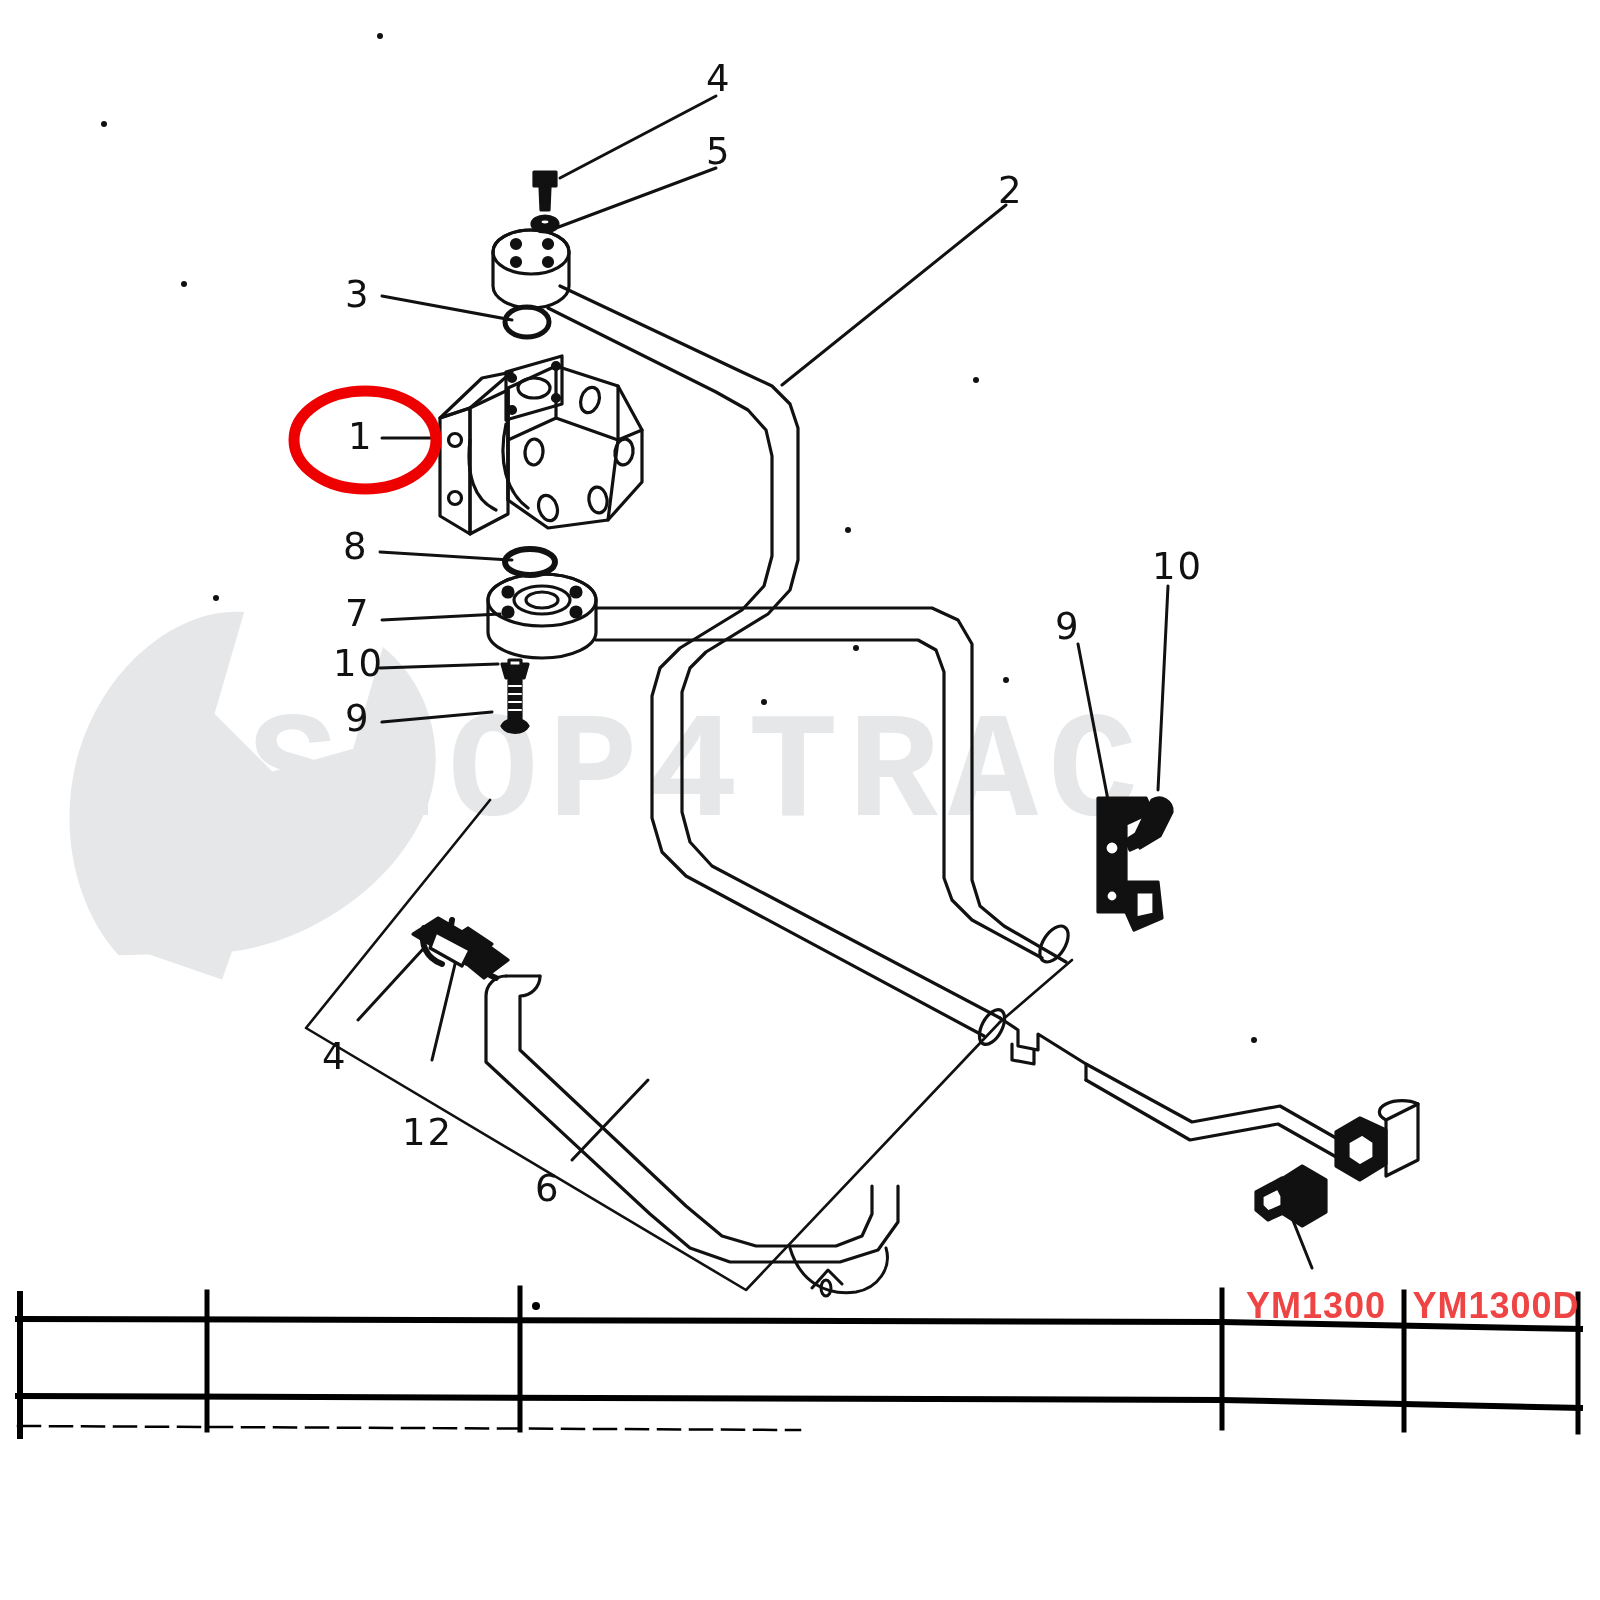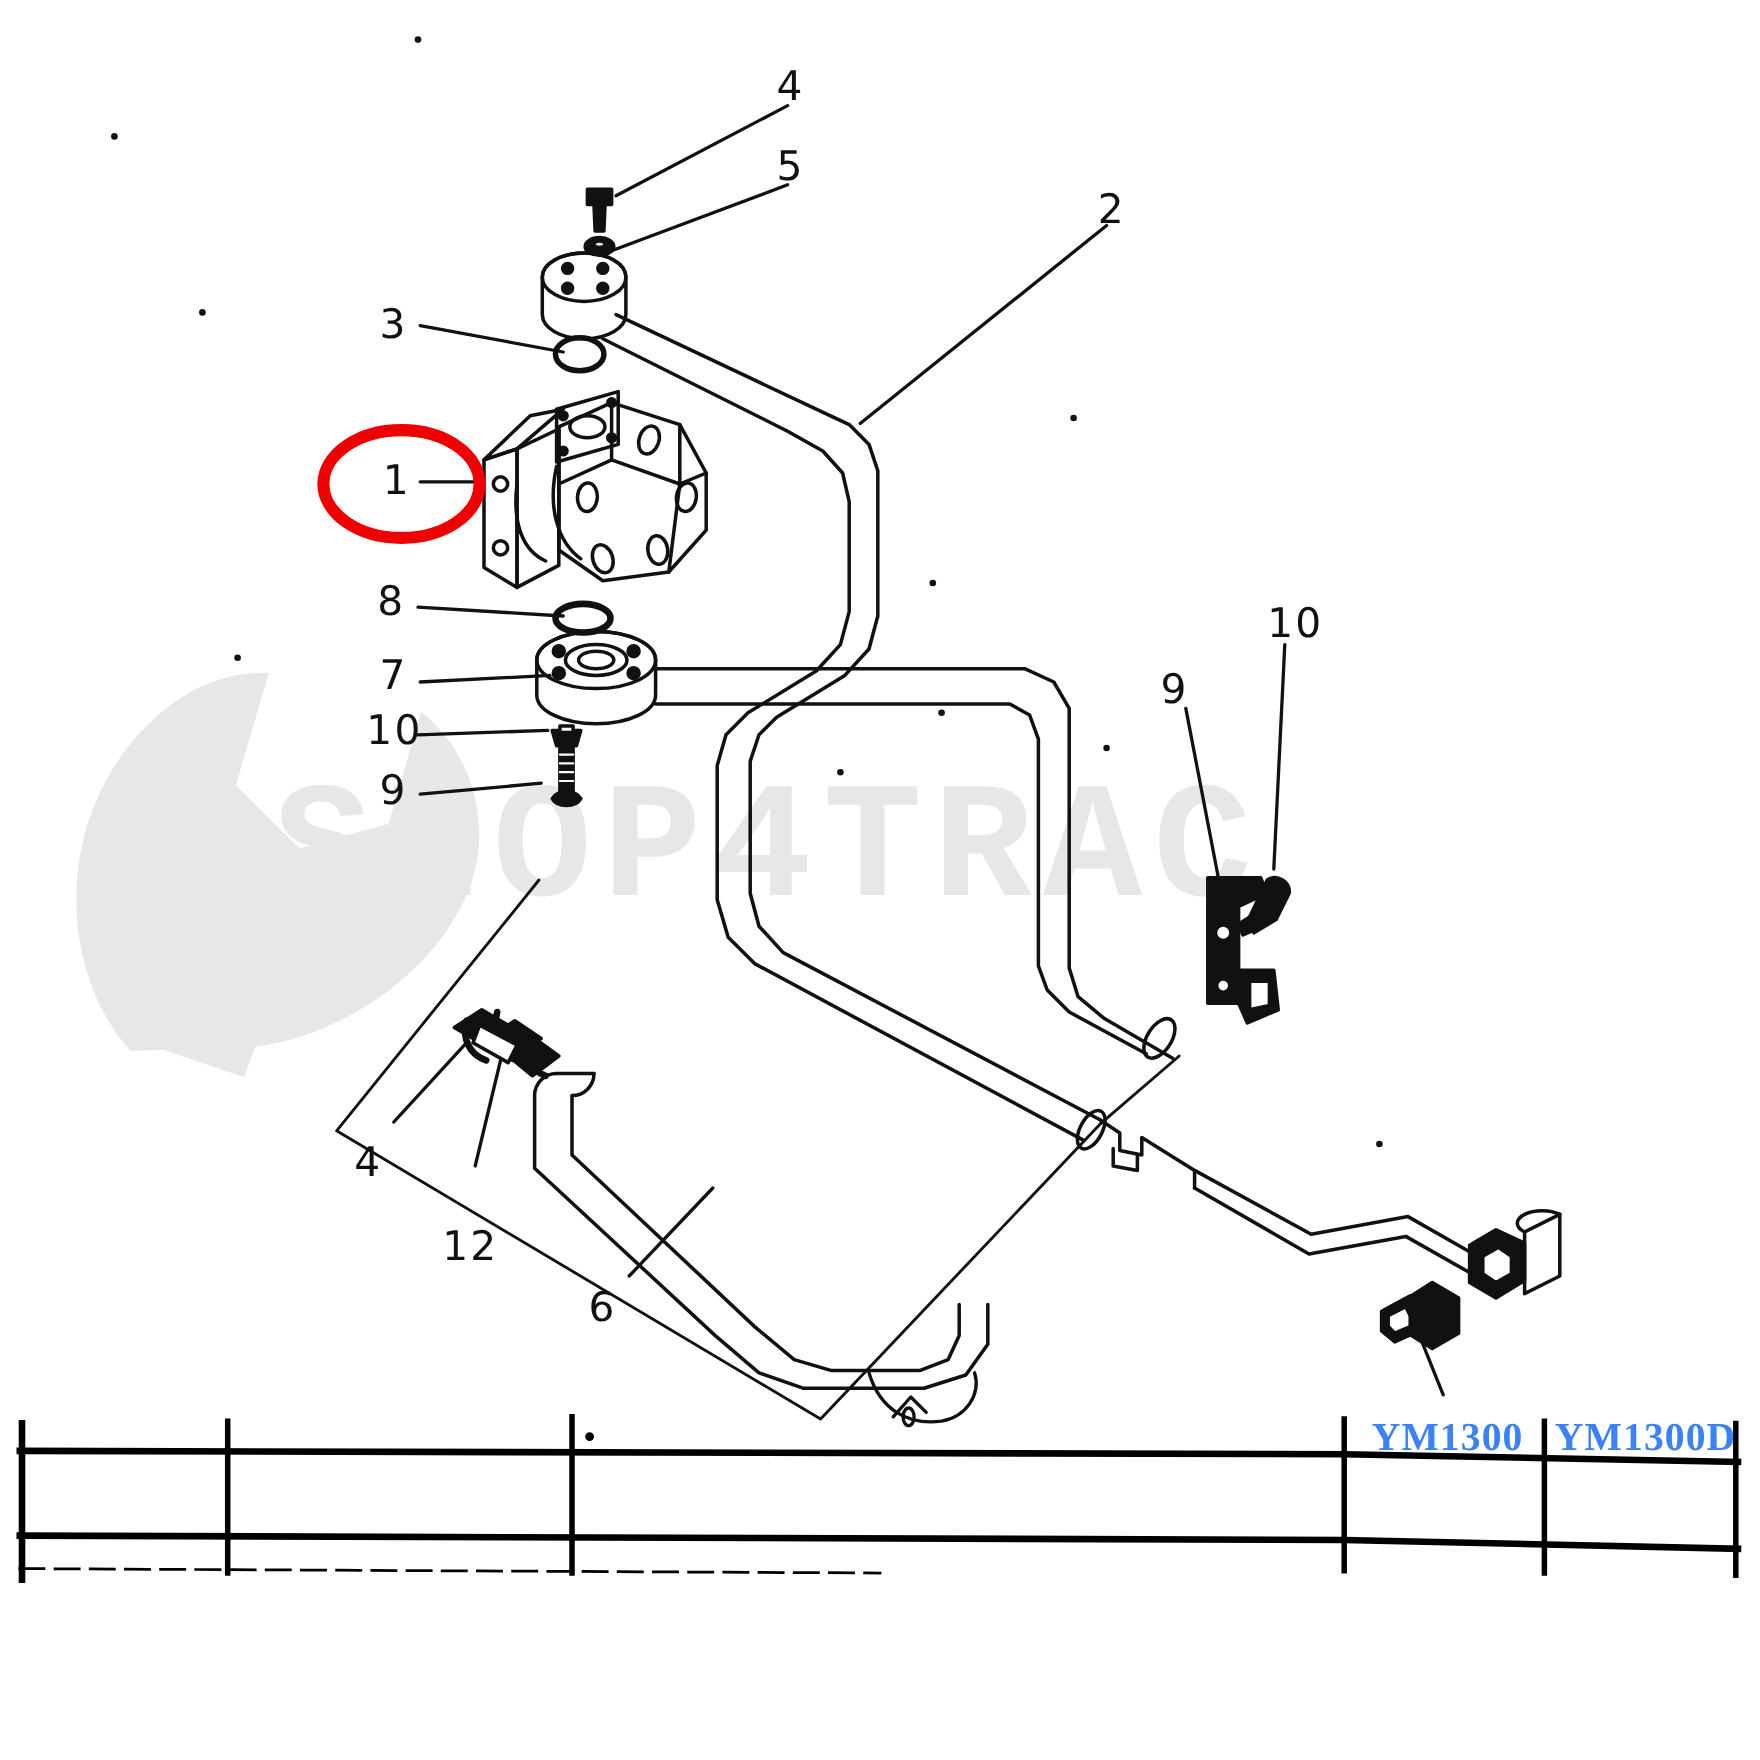--- a/index.html
+++ b/index.html
@@ -75,25 +75,25 @@
   }
   .ptable .jp {
     font-family: "DejaVu Sans", sans-serif;
     font-size: 40px;
     font-weight: bold;
     text-align: left;
     padding-left: 28px;
     letter-spacing: 4px;
   }
   .hdr-cell {
-    font-family: Liberation Serif, serif;
+    font-family: Liberation Sans, sans-serif;
     font-size: 36px;
     font-weight: bold;
     letter-spacing: 1px;
-    color: #3b82f6;
+    color: #ef4444;
     text-align: center;
     white-space: nowrap;
   }
 </style>
 </head>
 <body>
 
 <div id="page">
 
   <div class="layer" id="watermark-layer">

